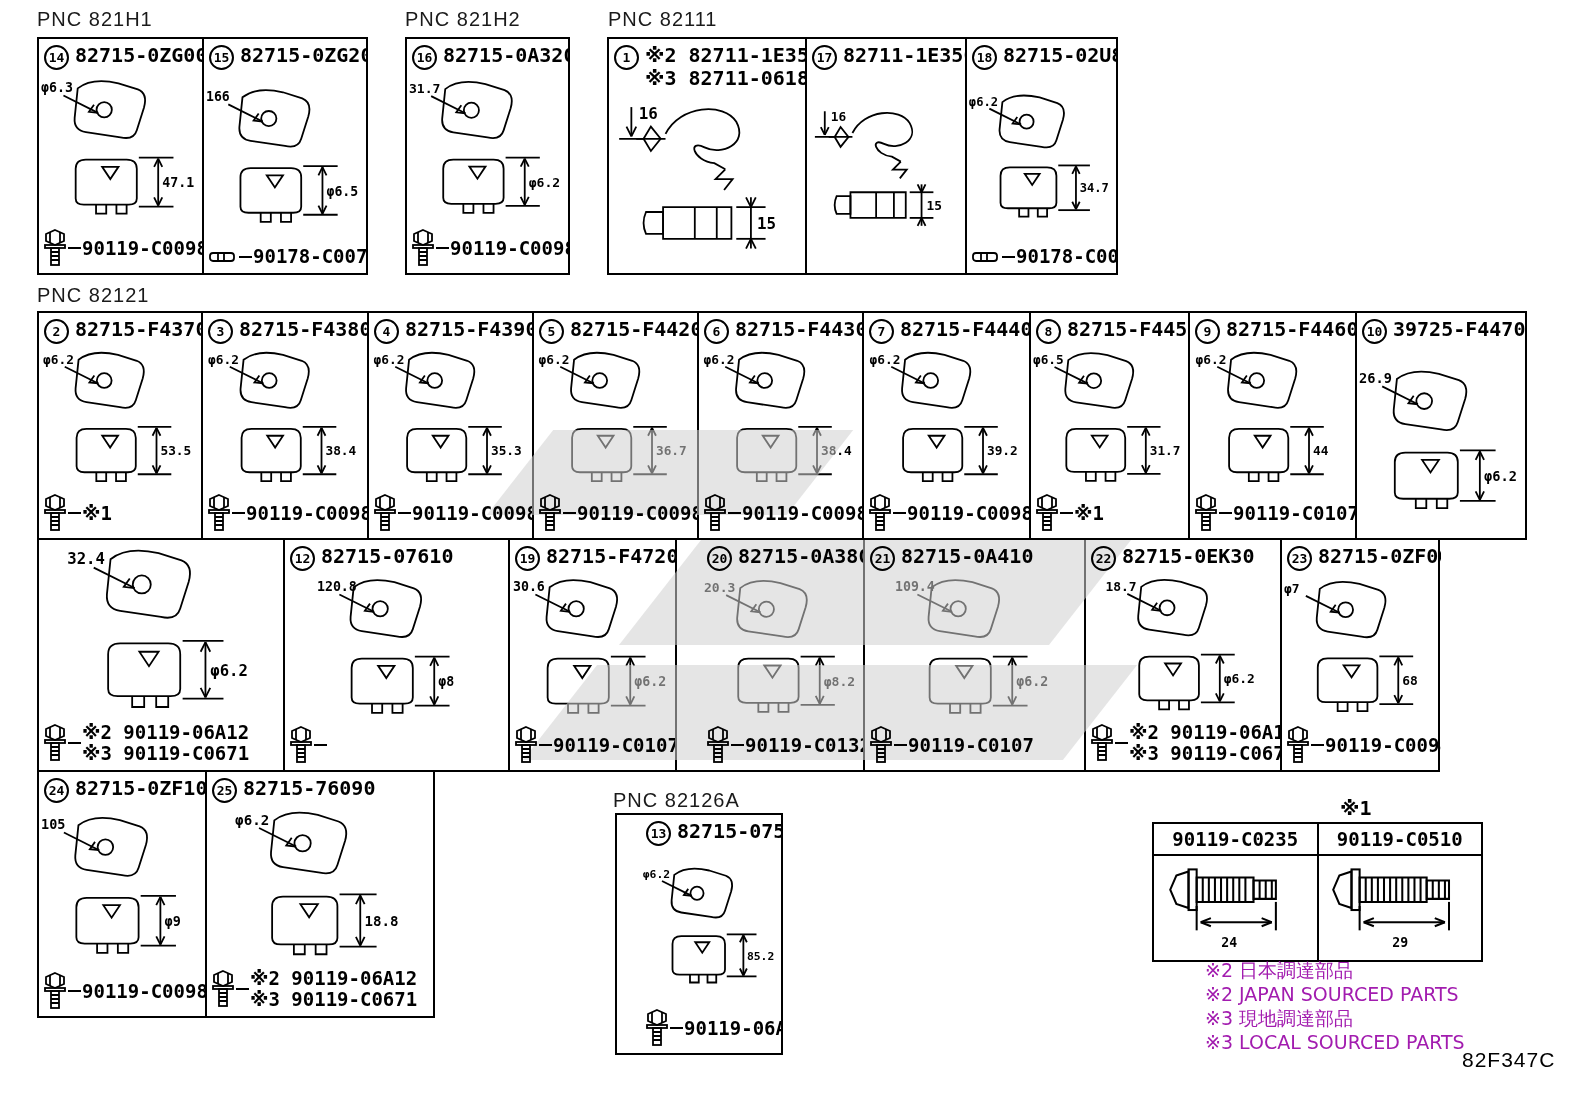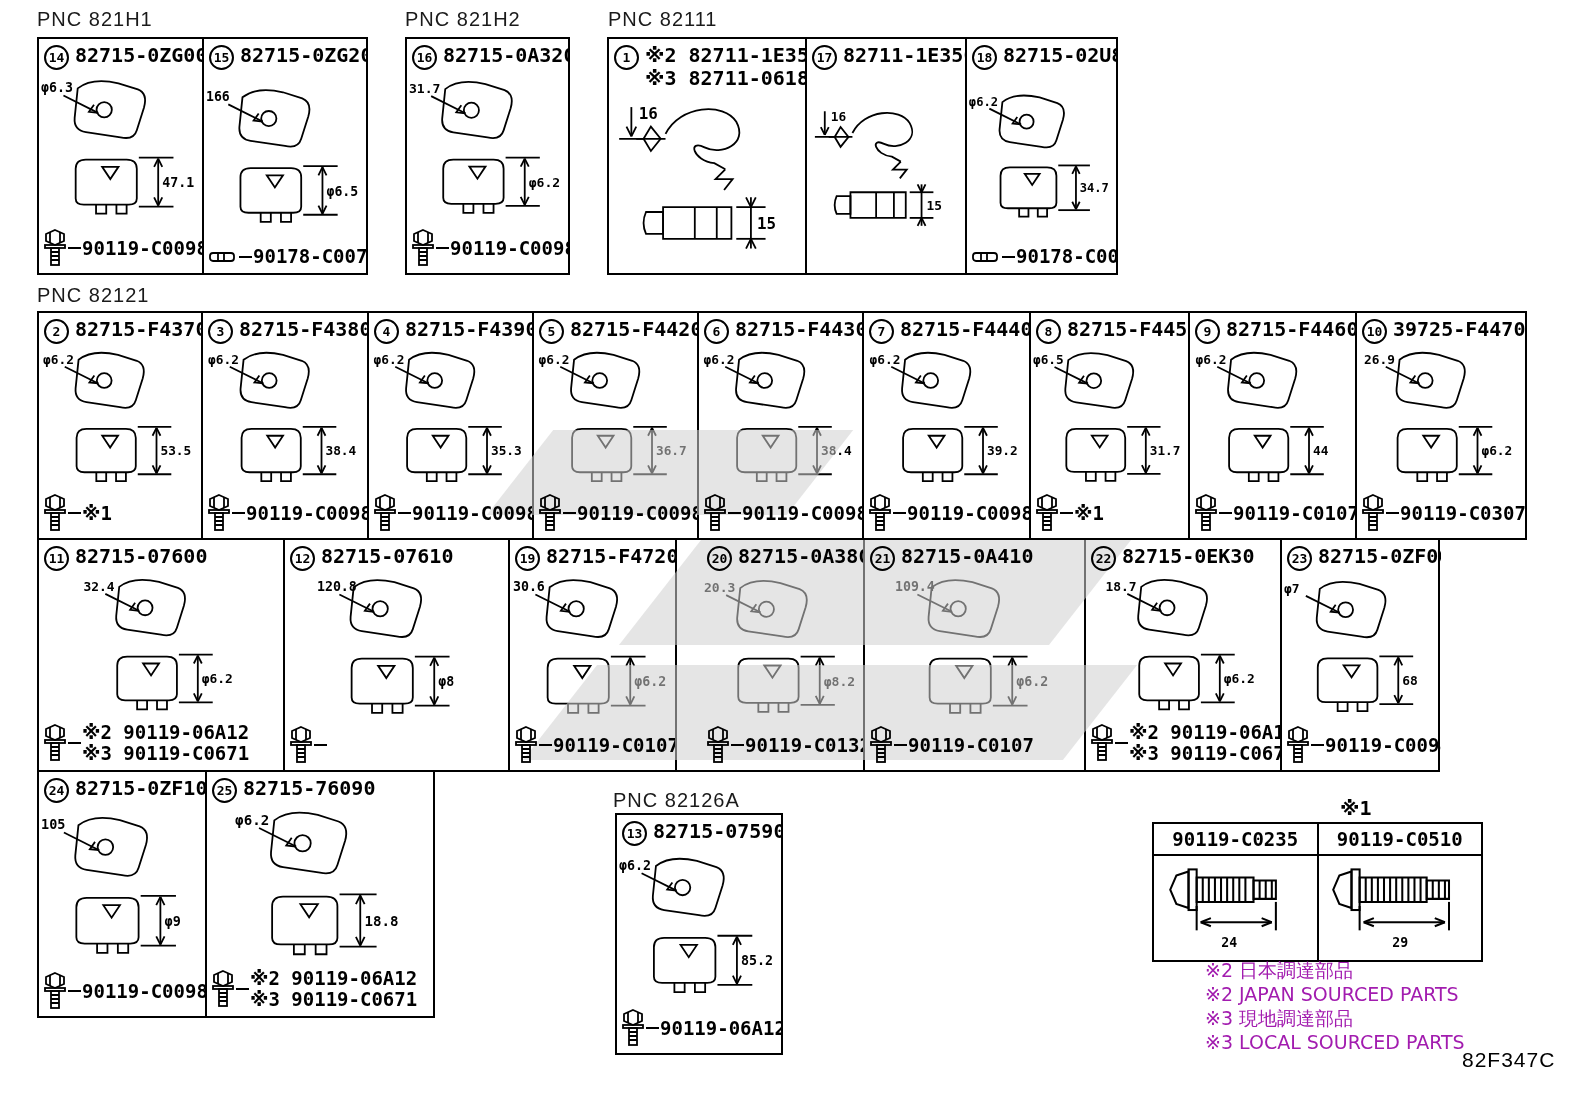--- a/index.html
+++ b/index.html
@@ -40,21 +40,21 @@
   .row-a .cell:nth-child(1){width:164px;} .row-a .cell:nth-child(2){width:166px;}
   .row-a .cell:nth-child(3){width:165px;} .row-a .cell:nth-child(4){width:165px;}
   .row-a .cell:nth-child(5){width:165px;} .row-a .cell:nth-child(6){width:167px;}
   .row-a .cell:nth-child(7){width:159px;} .row-a .cell:nth-child(8){width:167px;}
   .row-a .cell:nth-child(9){width:168px;}
   .row-b .cell:nth-child(1){width:246px;} .row-b .cell:nth-child(2){width:225px;}
   .row-b .cell:nth-child(3){width:167px;} .row-b .cell:nth-child(4){width:163px;margin-left:25px;}
   .row-b .cell:nth-child(5){width:221px;} .row-b .cell:nth-child(6){width:196px;}
   .row-b .cell:nth-child(7){width:159px;}
   .row-c .cell:nth-child(1){width:168px;} .row-c .cell:nth-child(2){width:226px;}
-  .row-13 .cell:nth-child(1){width:164px;}
+  .row-13 .cell:nth-child(1){width:164px;padding-left:24px;}
   
   #ref-label{position:absolute;left:1340px;top:796px;font-size:20px;font-weight:bold;}
   #ref-table{position:absolute;left:1152px;top:822px;width:331px;height:140px;border:2px solid #000;
              box-sizing:border-box;display:flex;}
   .ref-col{flex:1 1 0;border-right:2px solid #000;display:flex;flex-direction:column;}
   .ref-col:last-child{border-right:none;}
   .ref-part{border-bottom:2px solid #000;text-align:center;font-size:19px;font-weight:bold;
             padding:4px 0;white-space:nowrap;}
   .ref-draw{flex:1;position:relative;}
   .ref-draw svg{width:100%;height:100%;display:block;}
@@ -1028,54 +1028,27 @@
           <path d="M30,100 h14 v18 h-14 q-4,-9 0,-18 z"></path>
           <line x1="116" y1="88" x2="116" y2="130"></line>
           <path d="M116,96 l-4,-8 M116,96 l4,-8 M116,122 l-4,8 M116,122 l4,8"></path>
           <line x1="104" y1="96" x2="128" y2="96"></line>
           <line x1="104" y1="122" x2="128" y2="122"></line>
           <text class="dim" x="24" y="24" stroke="none" fill="#000">26.9</text>
           <text class="dim" x="121" y="114" stroke="none" fill="#000">φ6.2</text>
         </g>
       </svg>
     </div>
-    <div class="fast over" data-icon="bolt">
-      <span class="ficon">
-        <svg class="icon-bolt" width="24" height="38" viewBox="0 0 24 38">
-          <g fill="none" stroke="#000" stroke-width="1.8">
-            <polygon points="12,1 21,5 21,12 12,16 3,12 3,5"></polygon>
-            <line x1="7" y1="3" x2="7" y2="14"></line>
-            <line x1="17" y1="3" x2="17" y2="14"></line>
-            <rect x="2" y="16" width="20" height="3"></rect>
-            <rect x="8" y="19" width="8" height="17"></rect>
-            <path d="M8,23 h8 M8,27 h8 M8,31 h8"></path>
-          </g>
-        </svg>
-        
-      </span>
-      <span class="dash"></span>
-      <span class="flines">
-        <span class="fline">90119-C0307</span>
-
-      </span>
-    </div>
   </div>
 </div>
   </div>
 
   <div class="group-box" style="left:37px;top:538px;width:1403px;height:234px;">
     <div class="cells row-b">
   <div class="cell" data-shape="bracket">
-    <div class="cell-head over">
-      <span class="numc">11</span>
-      <div class="parts">
-        <div class="part">82715-07600</div>
-
-      </div>
-    </div>
     <div class="draw">
       <svg viewBox="0 0 160 150" preserveAspectRatio="xMidYMid meet">
         <g class="shape-bracket" fill="none" stroke="#000" stroke-width="1.8">
           <path d="M38,16 Q52,5 78,11 L97,17 Q107,21 103,35 L96,57 Q93,67 80,64 L46,59 Q34,57 35,45 Z"></path>
           <circle cx="64" cy="37" r="7.5"></circle>
           <line x1="58" y1="40" x2="24" y2="23"></line>
           <path d="M58,40 l-9,-1 l5,-7"></path>
           <path d="M52,86 h34 q10,0 10,9 v29 q0,6 -8,6 h-44 q-8,0 -8,-6 v-29 q0,-9 10,-9 z"></path>
           <path d="M62,93 h16 l-8,12 z"></path>
           <path d="M56,130 v9 h10 v-9 M76,130 v9 h10 v-9"></path>

